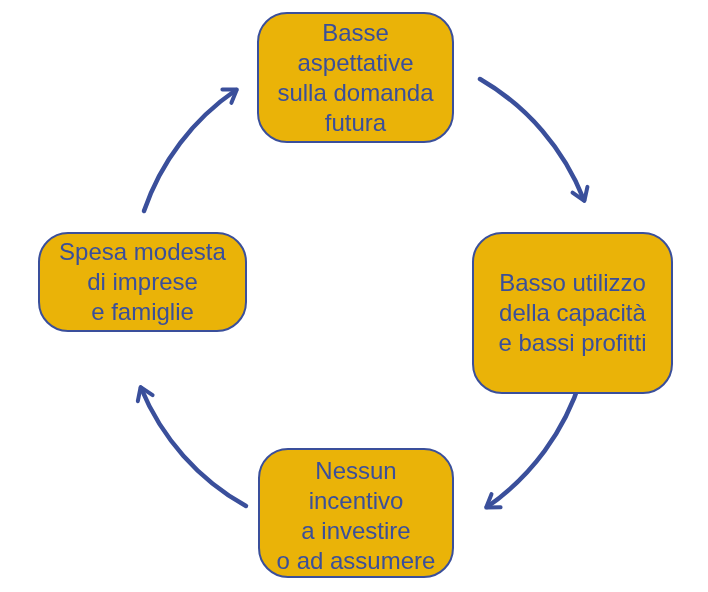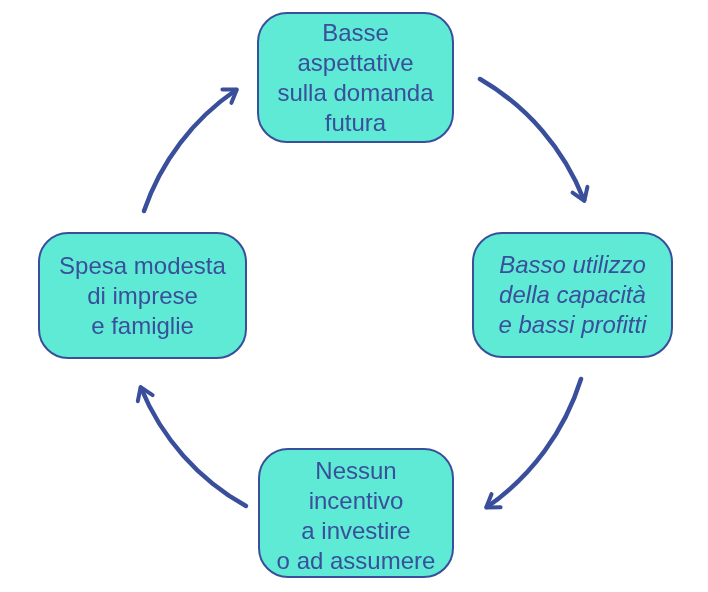--- a/index.html
+++ b/index.html
@@ -32,36 +32,36 @@
     stroke: var(--accent);
     stroke-width: 4;
     stroke-linecap: round;
     stroke-linejoin: round;
   }
   .node {
     position: absolute;
     box-sizing: border-box;
     border: 2.5px solid var(--accent);
     border-radius: 30px;
-    background: #5eead4;
+    background: #eab308;
     display: flex;
     align-items: center;
     justify-content: center;
     text-align: center;
   }
   .node-label {
     color: var(--accent);
     font-size: 24px;
     line-height: 30px;
     white-space: pre-line;
   }
   .node-top    { left: 257px; top: 12px;  width: 197px; height: 131px; }
-  .node-right  { left: 472px; top: 232px; width: 201px; height: 126px; font-style: italic; }
+  .node-right  { left: 472px; top: 232px; width: 201px; height: 162px; }
   .node-bottom { left: 258px; top: 448px; width: 196px; height: 130px; align-items: flex-end; }
-  .node-left   { left: 38px;  top: 232px; width: 209px; height: 127px; }
+  .node-left   { left: 38px;  top: 232px; width: 209px; height: 100px; }
 </style>
 </head>
 <body>
 
 <div class="canvas">
 
   <svg class="arrow-layer" viewBox="0 0 708 592" aria-hidden="true">
     <defs>
       <marker id="arrowhead" markerUnits="userSpaceOnUse" markerWidth="22" markerHeight="22" refX="14" refY="11" orient="auto">
         <path class="arrow-head" d="M3,3 L15,11 L3,19"></path>

